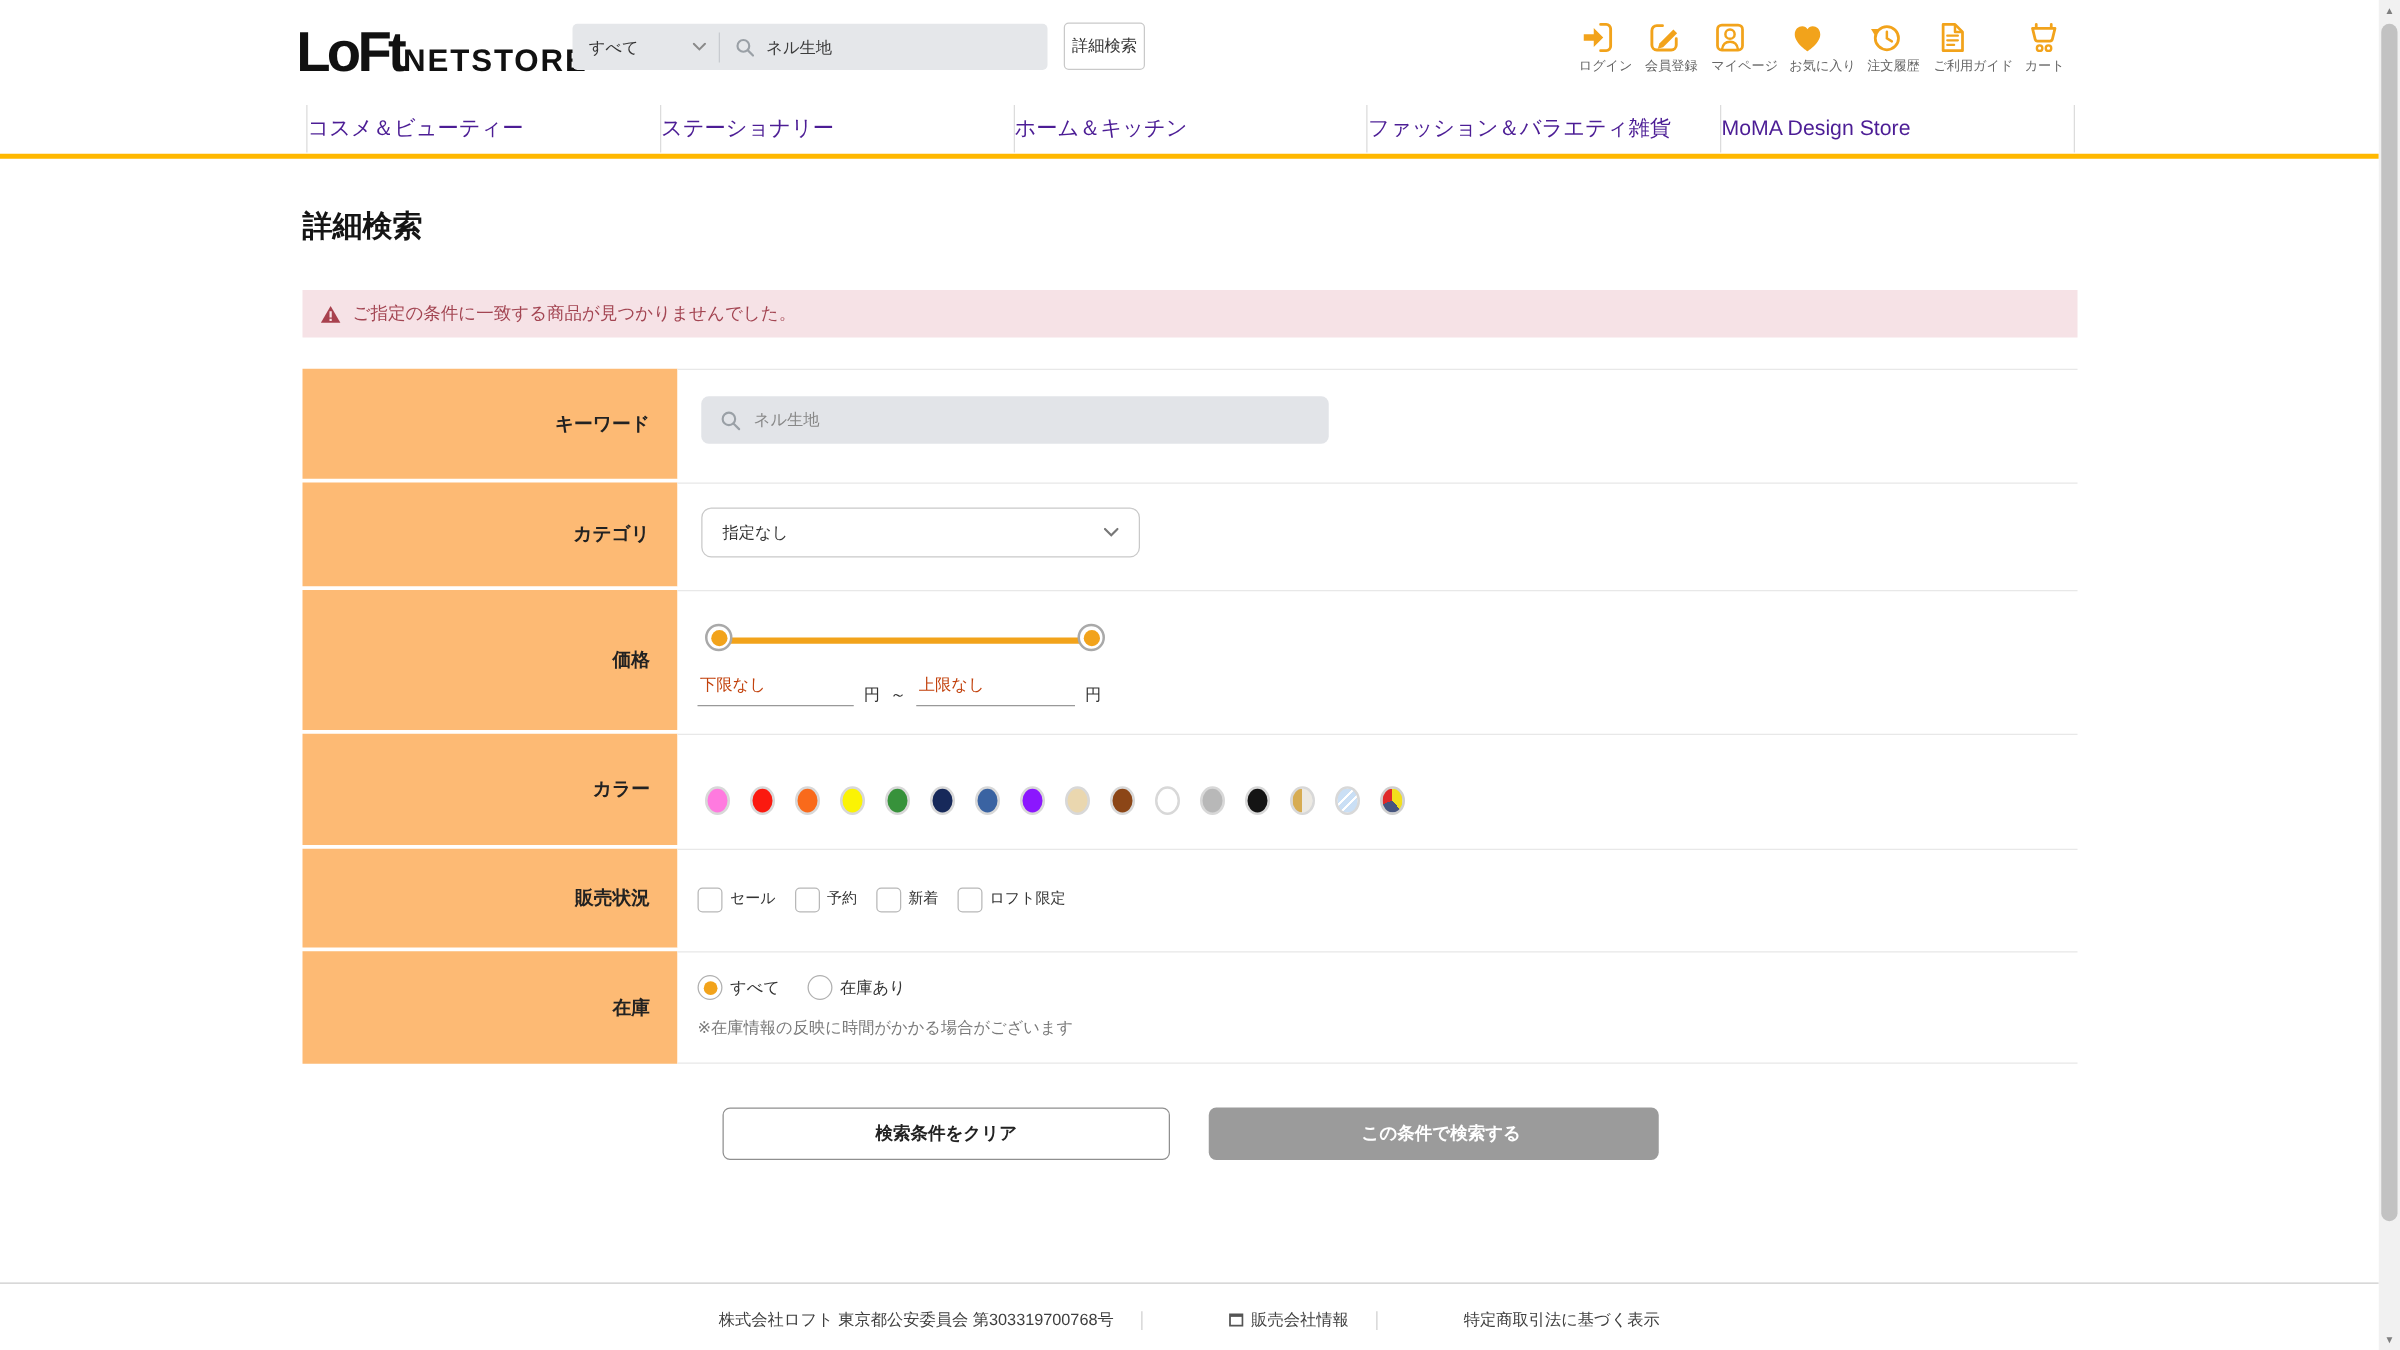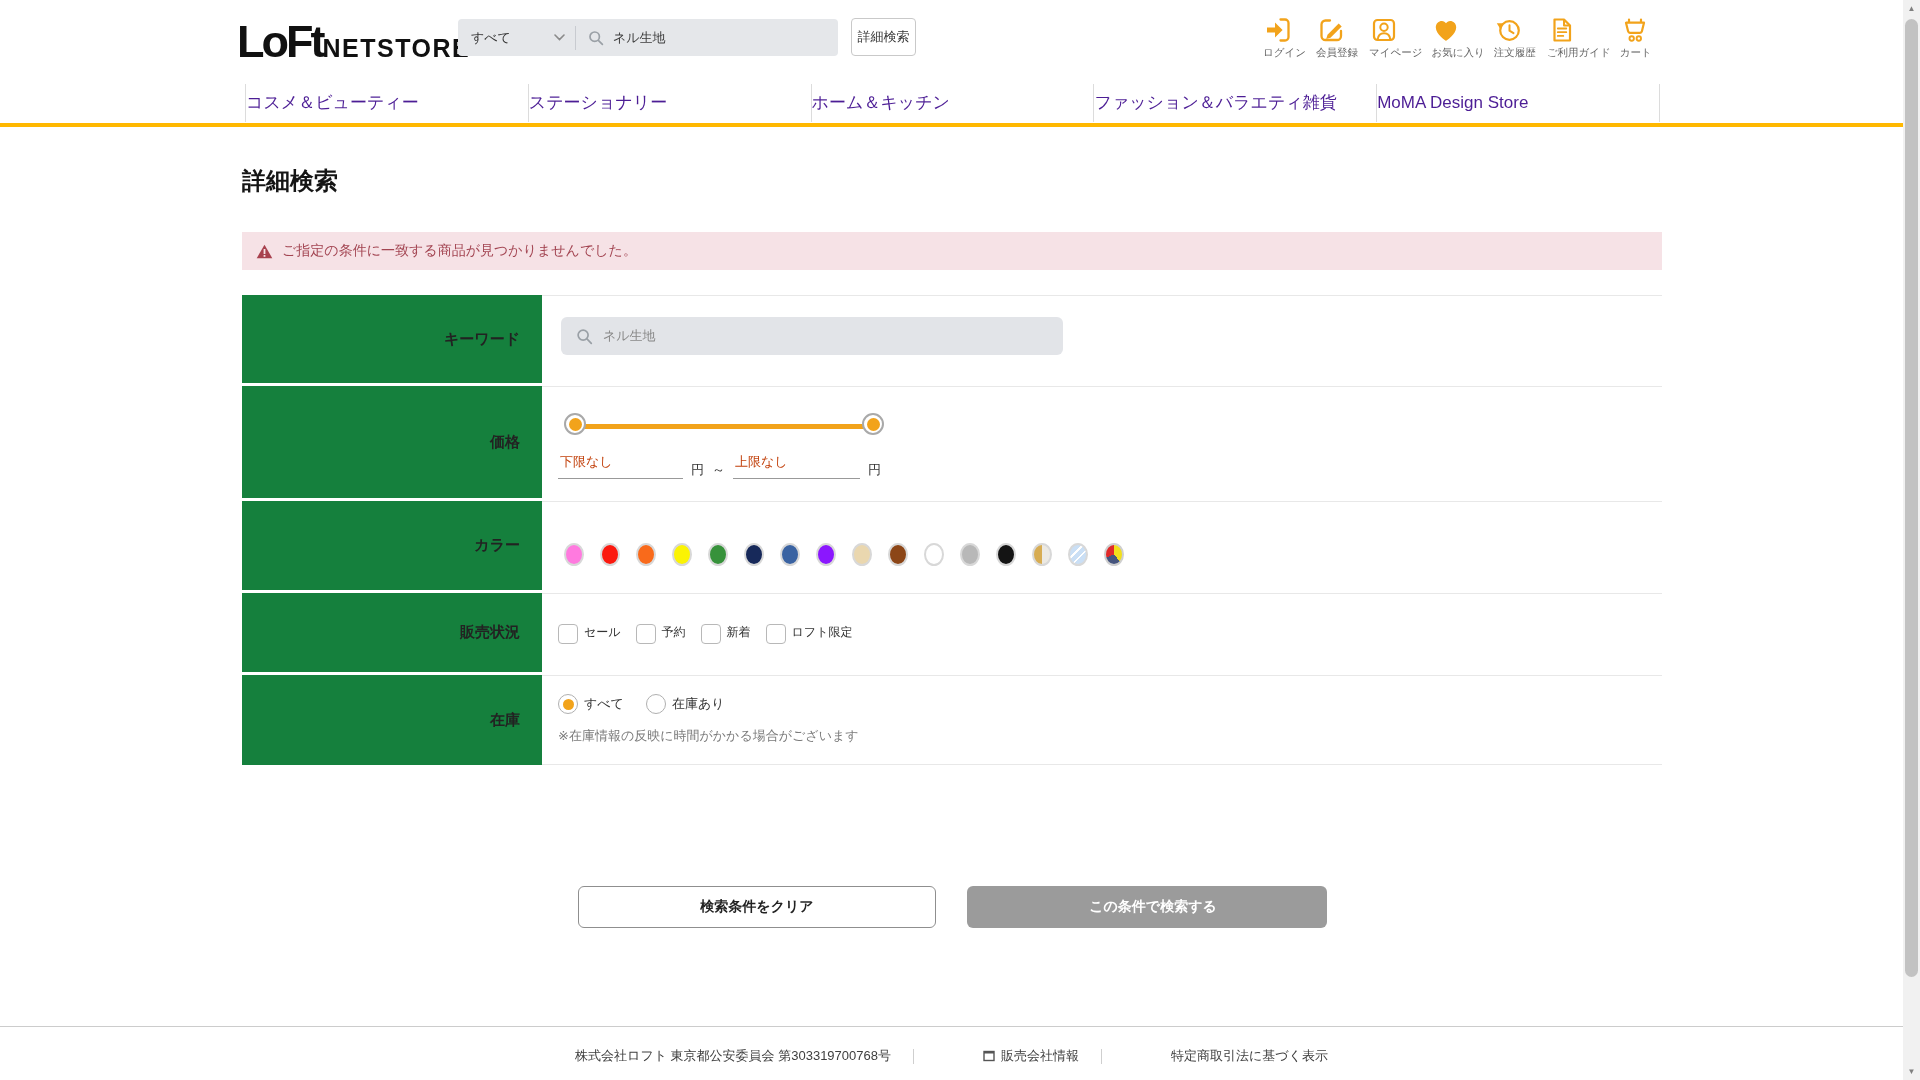--- a/index.html
+++ b/index.html
@@ -27,21 +27,21 @@
   .nav-item { flex:1; height:38px; line-height:38px; text-align:left; font-size:17px; color:#4c1d95; border-right:1px solid #DCDCDC; cursor:pointer; white-space:nowrap; }
   .nav-border { position:absolute; left:0; top:123px; width:1903px; height:4px; background:#FFB800; }
 
   
   .main { position:absolute; top:127px; left:0; width:1903px; }
   .page-title { position:absolute; left:242px; top:38px; font-size:24px; font-weight:bold; color:#151515; }
   .error-banner { position:absolute; left:242px; top:105px; width:1420px; height:38px; background:#F6E2E6; color:#A34552; font-size:14px; display:flex; align-items:center; gap:9px; padding-left:14px; }
 
   .form { position:absolute; left:242px; top:168px; width:1420px; }
   .form-row { display:flex; margin-bottom:3px; }
-  .row-label { width:300px; background:#15803d; display:flex; align-items:center; justify-content:flex-end; padding-right:22px; font-size:15px; font-weight:bold; color:#222; }
+  .row-label { width:300px; background:#fdba74; display:flex; align-items:center; justify-content:flex-end; padding-right:22px; font-size:15px; font-weight:bold; color:#222; }
   .row-content { flex:1; border-top:1px solid #E8E8E8; position:relative; background:#fff; }
   .form-row.last .row-content { border-bottom:1px solid #E8E8E8; }
 
   .kw-input { position:absolute; left:19px; top:21px; width:502px; height:38px; background:#E2E4E8; border-radius:6px; display:flex; align-items:center; gap:10px; padding-left:15px; font-size:13px; color:#888; cursor:text; }
   .cat-select { position:absolute; left:19px; top:19px; width:351px; height:40px; background:#fff; border:1px solid #C9C9C9; border-radius:8px; display:flex; align-items:center; justify-content:space-between; padding:0 16px; font-size:13px; color:#333; cursor:pointer; }
 
   .slider-track { position:absolute; left:33px; top:37px; width:298px; height:5px; background:#F2A31B; border-radius:3px; cursor:pointer; }
   .slider-handle { position:absolute; top:-11px; width:22px; height:22px; background:#fff; border:2px solid #A9A9A9; border-radius:50%; display:flex; align-items:center; justify-content:center; cursor:grab; }
   .slider-handle .dot { width:13px; height:13px; border-radius:50%; background:#F2A31B; }
   .slider-handle.min { left:-11px; }
@@ -221,20 +221,33 @@
               <svg width="17" height="17" viewBox="0 0 16 16">
                   <circle cx="6.7" cy="6.7" r="4.7" stroke="#9aa0a6" stroke-width="1.6" fill="none"></circle>
                   <path d="M10.3 10.3L14.4 14.4" stroke="#9aa0a6" stroke-width="1.6" stroke-linecap="round"></path>
                 </svg>
             </span>
             <span>ネル生地</span>
           </div>
         </div>
       </div>
 
+      <div class="form-row" style="height:83px">
+        <div class="row-label">カテゴリ</div>
+        <div class="row-content">
+          <div class="cat-select">
+            <span>指定なし</span>
+            <span>
+              <svg width="12" height="8" viewBox="0 0 12 8">
+                  <path d="M1 1.2l5 5 5-5" stroke="#777" stroke-width="1.7" fill="none" stroke-linecap="round"></path>
+                </svg>
+            </span>
+          </div>
+        </div>
+      </div>
 
       <div class="form-row" style="height:112px">
         <div class="row-label">価格</div>
         <div class="row-content">
           <div class="slider-track">
             <div class="slider-handle min">
                 <span class="dot"></span>
               </div>
             <div class="slider-handle max">
                 <span class="dot"></span>

